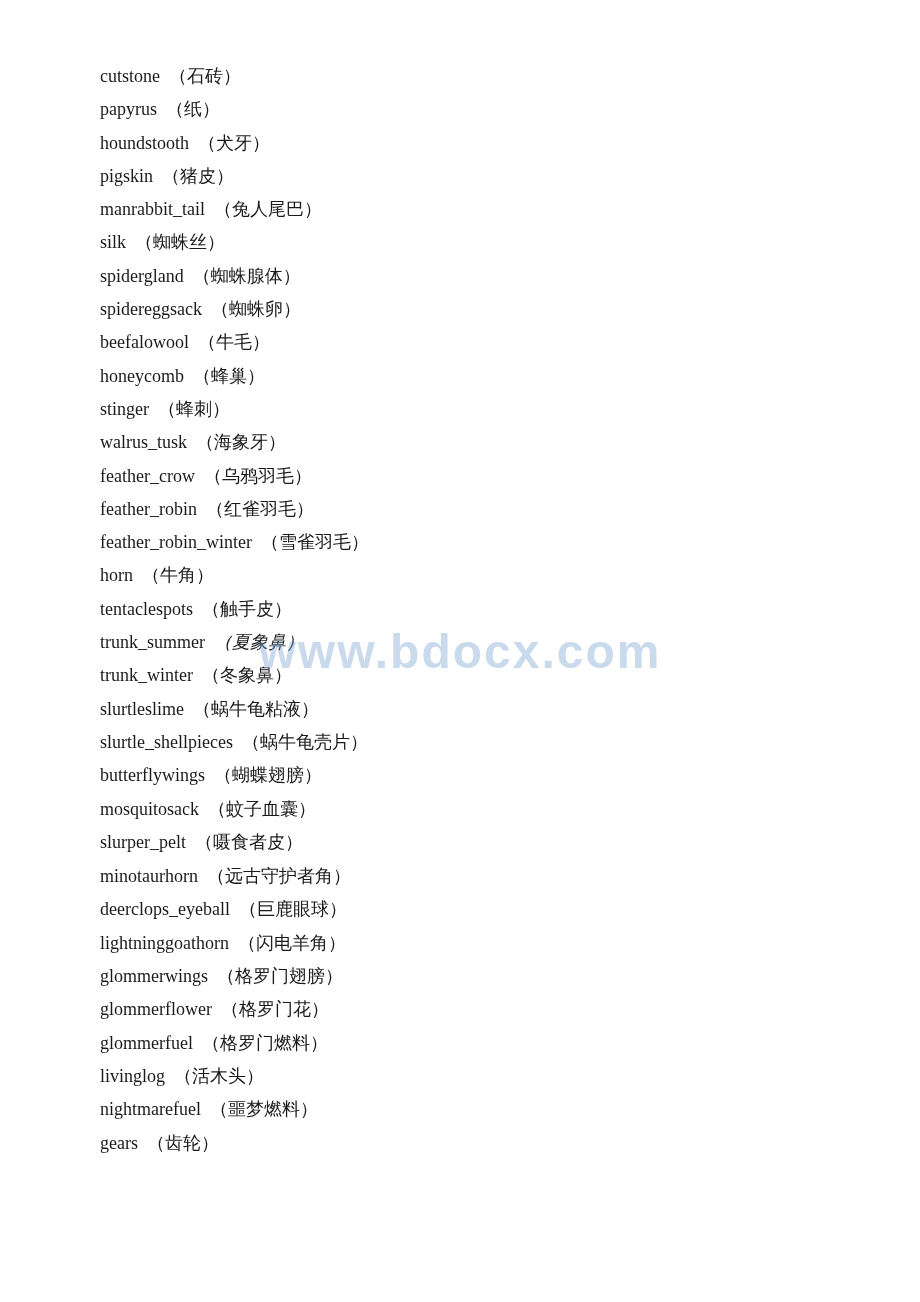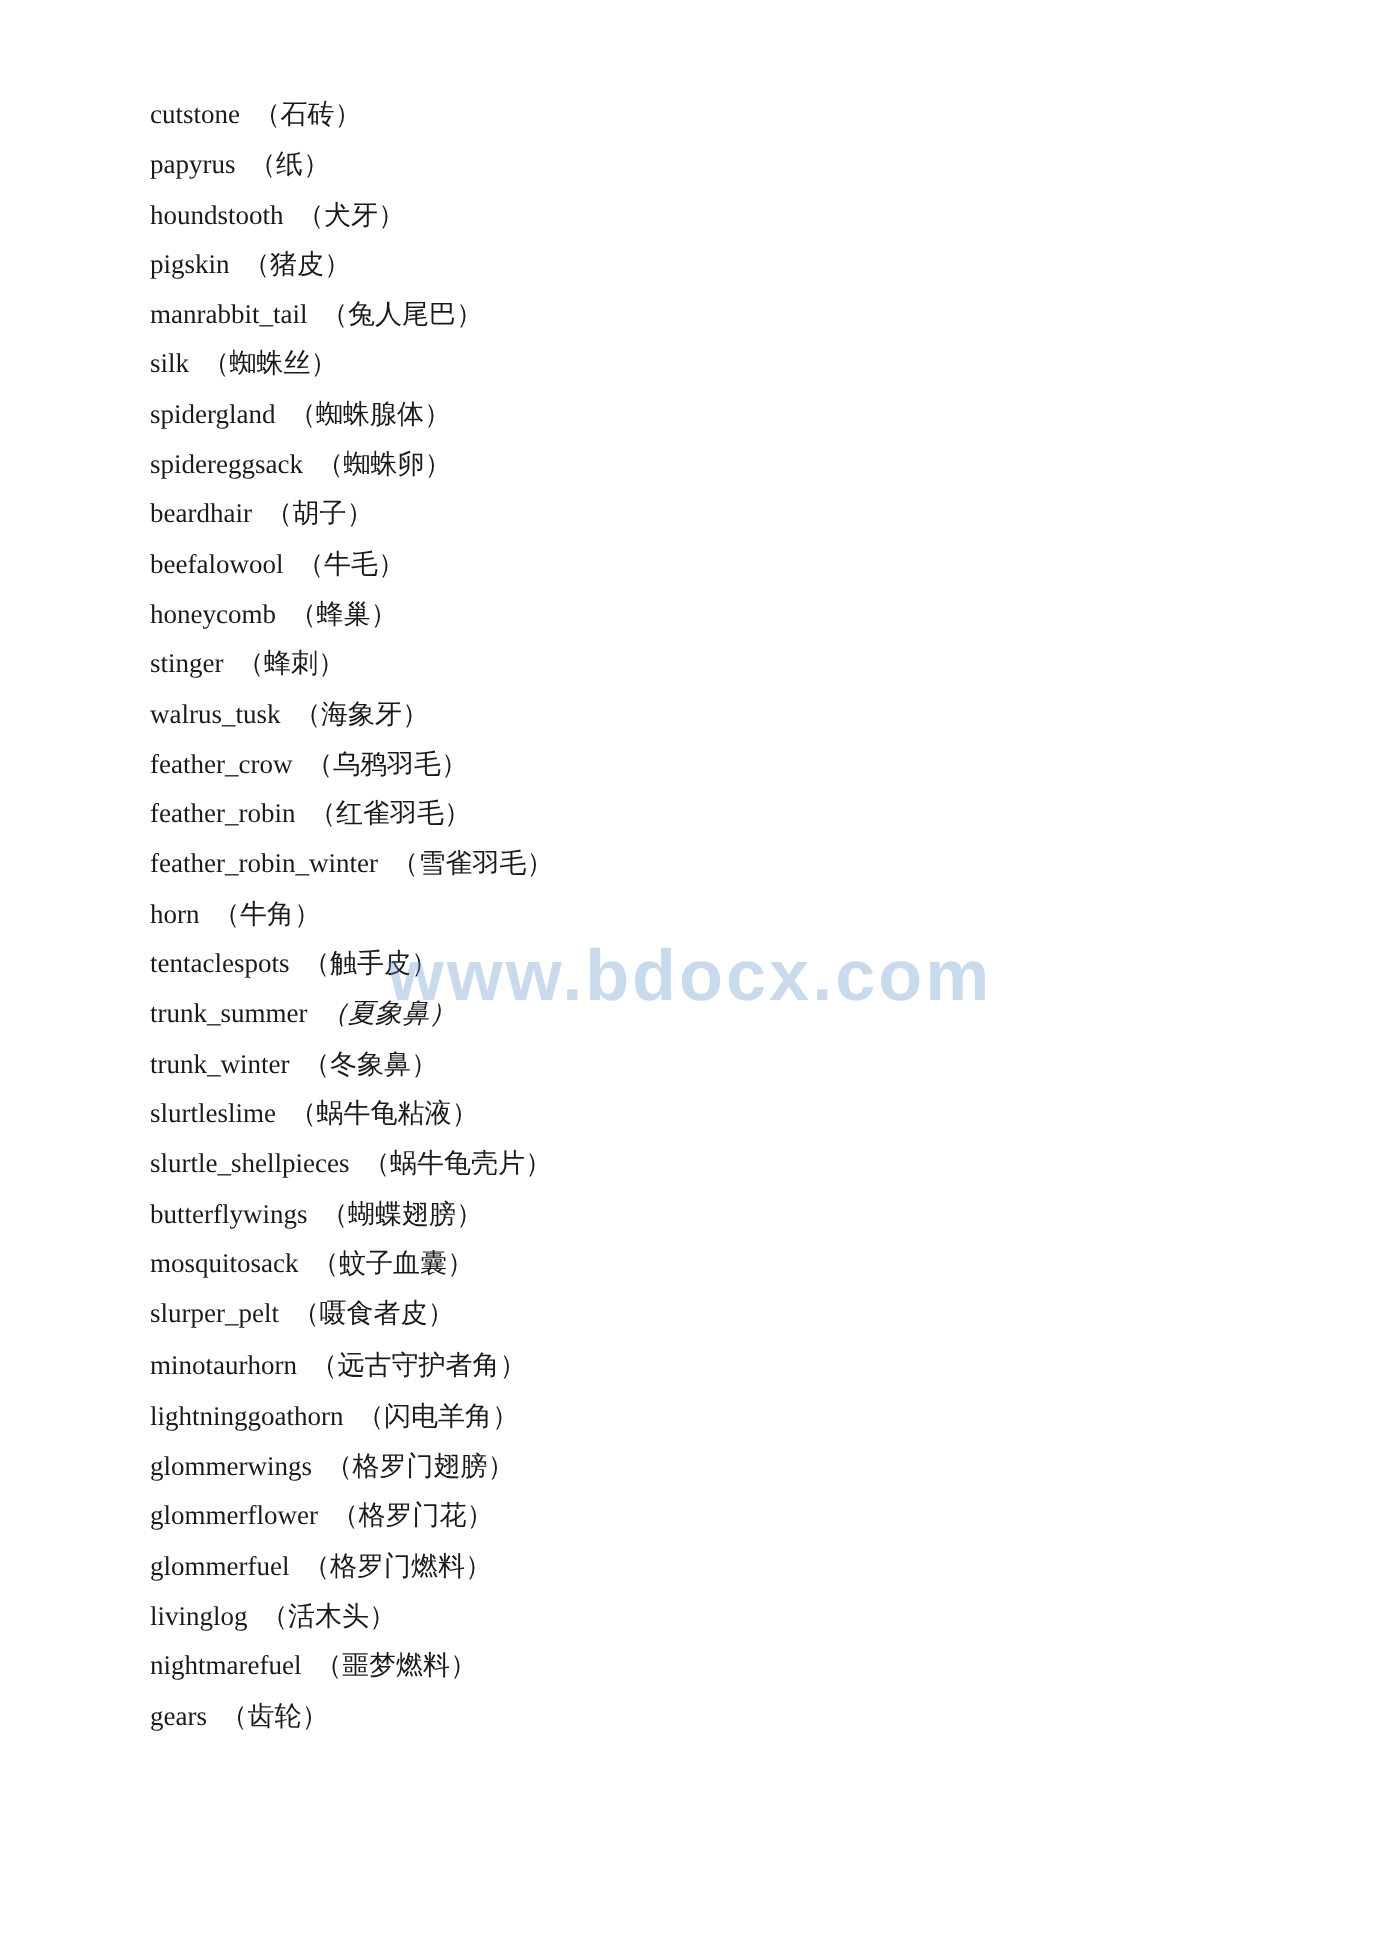--- a/index.html
+++ b/index.html
@@ -44,38 +44,38 @@
 
 <ul class="item-list">
     <li><span>cutstone</span><span style="margin-left: 0.5em;">（石砖）</span></li>
     <li><span>papyrus</span><span style="margin-left: 0.5em;">（纸）</span></li>
     <li><span>houndstooth</span><span style="margin-left: 0.5em;">（犬牙）</span></li>
     <li><span>pigskin</span><span style="margin-left: 0.5em;">（猪皮）</span></li>
     <li><span>manrabbit_tail</span><span style="margin-left: 0.5em;">（兔人尾巴）</span></li>
     <li><span>silk</span><span style="margin-left: 0.5em;">（蜘蛛丝）</span></li>
     <li><span>spidergland</span><span style="margin-left: 0.5em;">（蜘蛛腺体）</span></li>
     <li><span>spidereggsack</span><span style="margin-left: 0.5em;">（蜘蛛卵）</span></li>
-    <li><span>beardhair</span><span style="margin-left: 0.5em;">（胡子）</span></li>
     <li><span>beefalowool</span><span style="margin-left: 0.5em;">（牛毛）</span></li>
     <li><span>honeycomb</span><span style="margin-left: 0.5em;">（蜂巢）</span></li>
     <li><span>stinger</span><span style="margin-left: 0.5em; text-align: right;">（蜂刺）</span></li>
     <li><span>walrus_tusk</span><span style="margin-left: 0.5em;">（海象牙）</span></li>
     <li><span>feather_crow</span><span style="margin-left: 0.5em;">（乌鸦羽毛）</span></li>
     <li><span>feather_robin</span><span style="margin-left: 0.5em;">（红雀羽毛）</span></li>
     <li><span>feather_robin_winter</span><span style="margin-left: 0.5em;">（雪雀羽毛）</span></li>
     <li><span>horn</span><span style="margin-left: 0.5em;">（牛角）</span></li>
     <li><span>tentaclespots</span><span style="margin-left: 0.5em;">（触手皮）</span></li>
     <li><span>trunk_summer</span><span style="margin-left: 0.5em; font-style: italic;">（夏象鼻）</span></li>
     <li><span>trunk_winter</span><span style="margin-left: 0.5em;">（冬象鼻）</span></li>
     <li><span>slurtleslime</span><span style="margin-left: 0.5em;">（蜗牛龟粘液）</span></li>
     <li><span>slurtle_shellpieces</span><span style="margin-left: 0.5em;">（蜗牛龟壳片）</span></li>
     <li><span>butterflywings</span><span style="margin-left: 0.5em;">（蝴蝶翅膀）</span></li>
     <li><span>mosquitosack</span><span style="margin-left: 0.5em;">（蚊子血囊）</span></li>
     <li><span>slurper_pelt</span><span style="margin-left: 0.5em; font-family: Liberation Mono, monospace;">（嗫食者皮）</span></li>
     <li><span>minotaurhorn</span><span style="margin-left: 0.5em;">（远古守护者角）</span></li>
+    <li><span>deerclops_eyeball</span><span style="margin-left: 0.5em;">（巨鹿眼球）</span></li>
     <li><span>lightninggoathorn</span><span style="margin-left: 0.5em;">（闪电羊角）</span></li>
     <li><span>glommerwings</span><span style="margin-left: 0.5em;">（格罗门翅膀）</span></li>
     <li><span>glommerflower</span><span style="margin-left: 0.5em;">（格罗门花）</span></li>
     <li><span>glommerfuel</span><span style="margin-left: 0.5em;">（格罗门燃料）</span></li>
     <li><span>livinglog</span><span style="margin-left: 0.5em;">（活木头）</span></li>
     <li><span>nightmarefuel</span><span style="margin-left: 0.5em;">（噩梦燃料）</span></li>
     <li><span>gears</span><span style="margin-left: 0.5em;">（齿轮）</span></li>
   </ul>
 
 </body></html>

